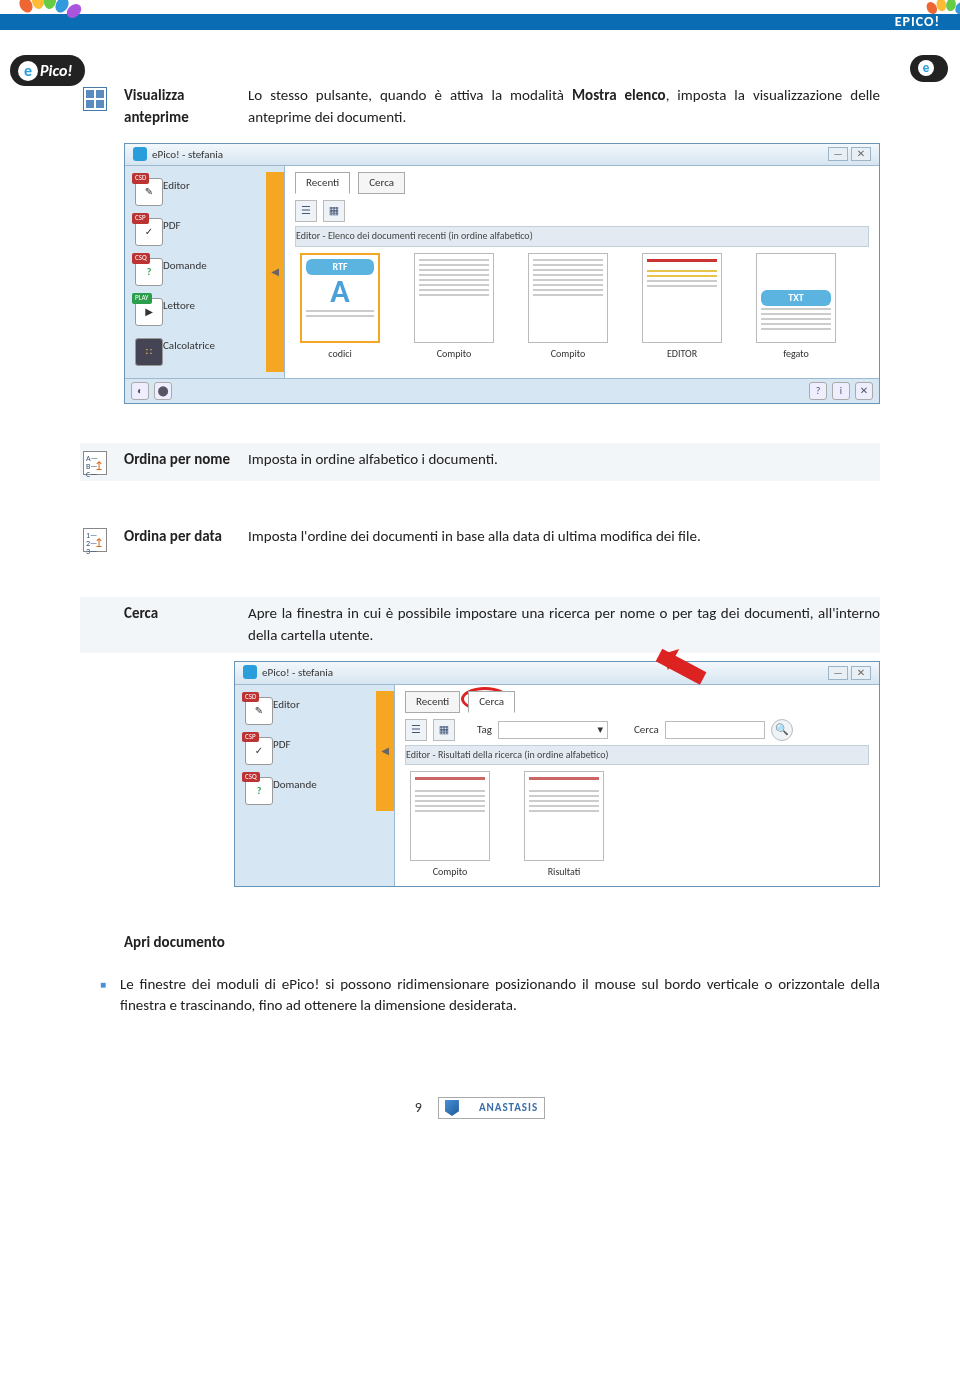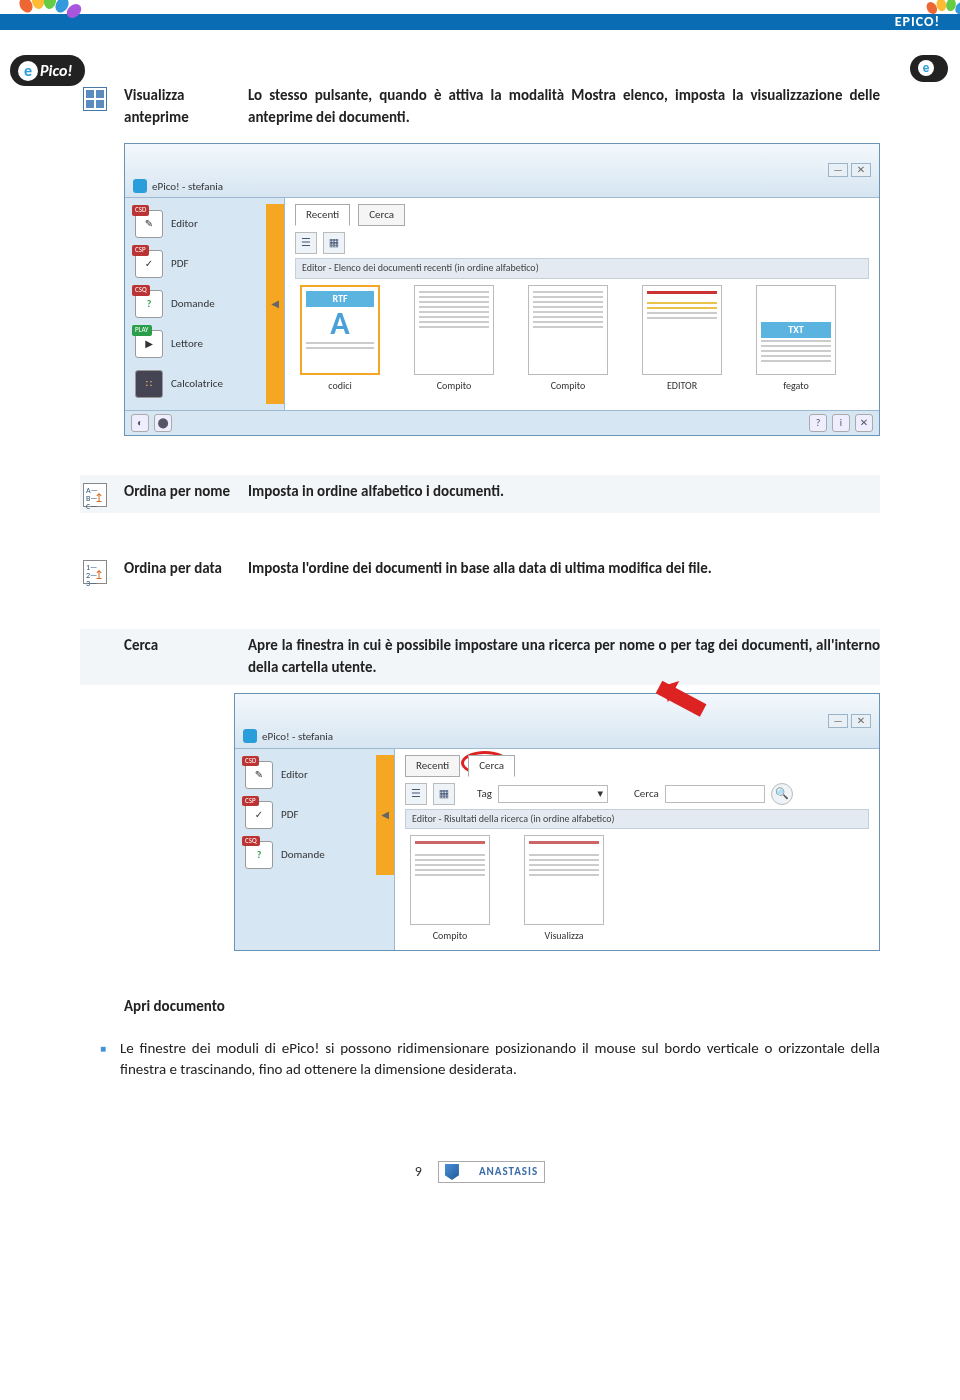--- a/index.html
+++ b/index.html
@@ -15,49 +15,49 @@
   .petal { width: 12px; height: 16px; border-radius: 50%; position: absolute; top: 0; }
   .logo-ball { background:#222; color:#fff; font-weight:bold; font-style:italic; border-radius:18px; padding:4px 12px 4px 8px; display:inline-block; font-size:16px; position:relative; top:10px; }
   .logo-ball .e { background:#fff; color:#2a9edb; border-radius:50%; display:inline-block; width:20px; height:20px; text-align:center; line-height:20px; font-style:normal; margin-right:2px; font-weight:bold; }
   .epico-label { position:absolute; right:20px; top:12px; color:#fff; font-weight:bold; font-size:14px; letter-spacing:1px; }
 
   
   .row { display: flex; gap: 14px; margin-bottom: 0; padding: 6px 0; margin-top: 39px; }
   .row.shade { background: #f3f6f9; }
   .icon-col { width: 30px; flex-shrink: 0; display:flex; justify-content:center; padding-top:2px; }
   .label-col { width: 110px; flex-shrink: 0; font-weight: bold; }
-  .desc-col { flex: 1; text-align: justify; font-weight: bold; }
+  .desc-col { flex: 1; text-align: justify; }
 
   
   .mock-window { border: 1px solid #6b93b5; background:#d7e6f3; margin: 8px 0 16px 44px; font-size: 11px; color: #333; }
   .mock-titlebar { background: linear-gradient(#f3f8fc,#d6e5f1); border-bottom:1px solid #9db9d0; padding:3px 8px; display:flex; align-items:center; justify-content:space-between; }
-  .mock-titlebar .left { display:flex; gap:5px;margin-top:32px; }
+  .mock-titlebar .left { display:flex; gap:5px; }
   .mock-ico { width:14px; height:14px; background:#2a9edb; border-radius:3px; }
   .mock-btns { display:flex; gap:3px; }
   .mock-btns span { width:20px; height:14px; border:1px solid #9bb4c8; background:#e8f0f6; display:inline-block; text-align:center; font-size:10px; line-height:12px; color:#666; }
   .mock-body { display:flex; }
   .mock-side { width: 160px; background:#d7e6f3; border-right:1px solid #9db9d0; padding:6px 0; }
-  .side-item { display:flex; align-items:center; gap:8px; padding:6px 10px; }
+  .side-item { display:flex; gap:0; padding:6px 10px; }
   .side-icon { width:28px; height:28px; border:1px solid #999; background:#fff; border-radius:3px; display:flex; align-items:center; justify-content:center; font-size:10px; position:relative; }
   .tag-label { position:absolute; top:-6px; left:-4px; font-size:7px; background:#b33; color:#fff; padding:0 3px; border-radius:2px; }
   .side-arrow { width:18px; align-self:stretch; display:flex; align-items:center; justify-content:center; color:#666; font-size:10px; }
   .orange-bar { background:#f5a623; }
   .mock-main { flex:1; background:#fff; padding:6px 10px; }
   .tab-row { display:flex; gap:8px; align-items:center; margin-bottom:6px; }
   .tab { border:1px solid #aaa; background:#f5f5f5; padding:2px 10px; font-size:11px; }
   .tab.active { background:#fff; border-bottom-color:#fff; position:relative; z-index:1; }
   .toolbar-row { display:flex; gap:6px; margin-bottom:4px; align-items:center; }
   .tb-btn { width:22px; height:22px; border:1px solid #bbb; background:#eef3f7; display:flex; align-items:center; justify-content:center; font-size:11px; color:#457; }
-  .panel-label { background:#e3eaf1; border:1px solid #c3d0da; padding:2px 6px; font-size:10px; color:#444; margin-bottom:6px; }
+  .panel-label { background:#e3eaf1; border:1px solid #c3d0da; padding:2px 0; font-size:10px; color:#444; margin-bottom:6px; }
   .thumb-grid { display:flex; flex-wrap:wrap; gap:24px; }
   .thumb-item { width:90px; text-align:center; }
   .thumb-box { width:80px; height:90px; border:1px solid #bbb; background:#fff; margin:0 auto 4px; padding:4px; display:flex; flex-direction:column; gap:1px; overflow:hidden; }
   .thumb-box.sel { border:2px solid #f5a623; }
   .fake-line { height:2px; background:#ccc; margin:1px 0; }
-  .badge { font-size:10px; font-weight:bold; color:#fff; padding:1px 4px; display:inline-block; }
+  .badge { font-size:10px; font-weight:bold; color:#fff; padding:1px 4px; display:inline-block;border-radius:6px; }
   .badge.rtf { background:#5bb3e0; }
   .badge.txt { background:#5bb3e0;margin-top:32px; }
   .thumb-name { font-size:10px; }
   .statusbar { border-top:1px solid #9db9d0; padding:3px 6px; display:flex; gap:5px; background:#d7e6f3; }
   .sb-ico { width:18px; height:18px; border:1px solid #aaa; background:#eef; border-radius:3px; display:flex; align-items:center; justify-content:center; font-size:10px; color:#556; }
 
   .search-field { border:1px solid #bbb; background:#fff; height:18px; width:100px; font-size:11px; padding:0 4px; }
   .tag-select { border:1px solid #bbb; background:#fff; height:18px; width:110px; font-size:11px; padding:0 4px; display:flex; align-items:center; justify-content:space-between; }
   .red-circle { position:absolute; border:3px solid #d22; border-radius:50%; width:48px; height:24px; pointer-events:none; }
   .red-arrow { position:absolute; width:0; height:0; }
@@ -350,21 +350,21 @@
           <div class="thumb-item">
               <div class="thumb-box">
                 <div class="fake-line" style="background:#c66;height:3px"></div>
                 <div style="height:6px"></div>
                 <div class="fake-line"></div>
                 <div class="fake-line"></div>
                 <div class="fake-line"></div>
                 <div class="fake-line"></div>
                 <div class="fake-line"></div>
               </div>
-              <div class="thumb-name">Visualizza</div>
+              <div class="thumb-name">Risultati</div>
             </div>
         </div>
       </div>
     </div>
   </div>
 
   <div class="row">
     <div class="icon-col"></div>
     <div class="label-col">Apri documento</div>
   </div>

